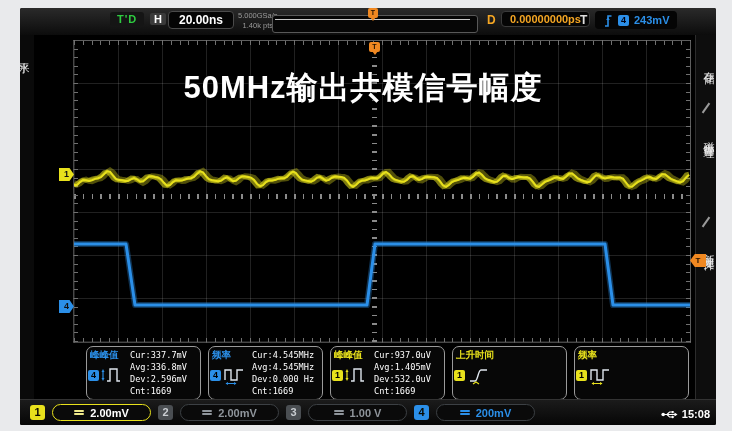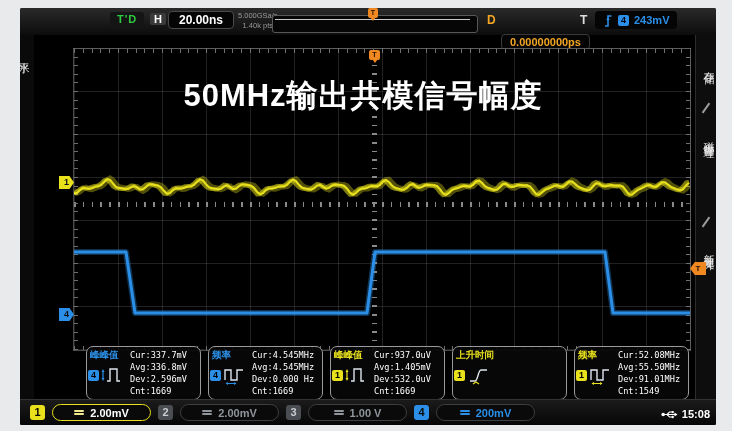--- a/index.html
+++ b/index.html
@@ -9,35 +9,35 @@
   
   .topbar{position:absolute;left:0;top:0;width:100%;height:27px;background:linear-gradient(#2a2a2a,#0c0c0c);display:flex;align-items:center;}
   .td-box{position:absolute;left:90px;top:4px;background:#151515;border-radius:3px;padding:1px 7px;font-size:11px;font-weight:bold;color:#2ecc40;letter-spacing:1px;}
   .h-box{position:absolute;left:130px;top:5px;background:#3a3a3a;border-radius:2px;padding:0 4px;font-size:11px;font-weight:bold;color:#fff;}
   .tb-box{position:absolute;left:148px;top:3px;background:#050505;border:1px solid #4a4a4a;border-radius:4px;padding:1px 10px;font-size:12px;font-weight:bold;color:#fff;}
   .samp{position:absolute;left:218px;top:3px;font-size:7.5px;line-height:10px;color:#9a9a9a;text-align:center;}
   .preview{position:absolute;left:252px;top:7px;width:204px;height:16px;background:#060606;border:1px solid #585858;border-radius:3px;}
   .pv-flag{position:absolute;left:348px;top:0px;width:10px;height:10px;background:#f08821;border-radius:2px;color:#201000;font-size:7px;font-weight:bold;text-align:center;line-height:10px;}
   .pv-flag:after{content:"";position:absolute;left:2px;top:9px;border-left:3px solid transparent;border-right:3px solid transparent;border-top:4px solid #f08821;}
   .d-label{position:absolute;left:467px;top:5px;color:#f5a623;font-size:12px;font-weight:bold;}
-  .d-box{position:absolute;left:481px;top:3px;background:#050505;border:1px solid #3a3a3a;border-radius:4px;padding:1px 8px;font-size:11px;font-weight:bold;color:#f5a623;margin-top:23px;}
+  .d-box{position:absolute;left:481px;top:3px;background:#050505;border:1px solid #3a3a3a;border-radius:4px;padding:1px 8px;font-size:11px;font-weight:bold;color:#f5a623;}
   .t-label{position:absolute;left:560px;top:5px;color:#ddd;font-size:12px;font-weight:bold;}
   .trig-box{position:absolute;left:575px;top:3px;background:#050505;border-radius:4px;padding:1px 8px;display:flex;align-items:center;gap:5px;height:16px;}
   .trig-val{color:#2b8fe8;font-size:11px;font-weight:bold;}
   .ch-mini-badge{width:11px;height:11px;background:#2b8fe8;color:#001;border-radius:2px;font-size:9px;font-weight:bold;text-align:center;line-height:11px;}
 
   
   .left-strip{position:absolute;left:0;top:27px;bottom:0;width:14px;background:#0a0a0a;}
   .left-label{position:absolute;left:-4px;top:18px;writing-mode:vertical-rl;color:#ddd;font-size:11px;letter-spacing:2px;}
   .right-strip{position:absolute;right:0;top:27px;bottom:0;width:20px;background:#0d0d0d;border-left:1px solid #2c2c2c;}
   .rmenu-item{position:absolute;left:0;width:20px;writing-mode:vertical-rl;color:#e8e8e8;font-size:11px;letter-spacing:2px;text-align:center;}
   .rmenu-sep{position:absolute;left:4px;width:12px;height:2px;background:#9a9a9a;transform:rotate(-55deg);}
 
   
-  .plot{position:absolute;left:53px;top:40px;width:616px;height:301px;background:#000;
+  .plot{position:absolute;left:53px;top:32px;width:616px;height:301px;background:#000;
         border:1px solid rgba(255,255,255,.28);
         background-image:
           repeating-linear-gradient(90deg, rgba(255,255,255,.13) 0 1px, transparent 1px 44px),
           repeating-linear-gradient(0deg, rgba(255,255,255,.13) 0 1px, transparent 1px 43px);}
   .ticks-h{position:absolute;left:0;width:100%;height:4px;background:repeating-linear-gradient(90deg,#707070 0 1px,transparent 1px 8.8px);}
   .ticks-h.mid{top:153px;height:5px;background:repeating-linear-gradient(90deg,#8a8a8a 0 1.5px,transparent 1.5px 8.8px);}
   .ticks-v{position:absolute;top:0;width:4px;height:100%;background:repeating-linear-gradient(0deg,#707070 0 1px,transparent 1px 8.6px);}
   .ticks-v.mid{left:298px;width:5px;background:repeating-linear-gradient(0deg,#8a8a8a 0 1.5px,transparent 1.5px 8.6px);}
   .plot-title{position:absolute;left:289px;top:26px;transform:translateX(-50%);white-space:nowrap;
         color:#fff;font-size:31px;font-weight:bold;letter-spacing:1px;text-shadow:0 0 3px rgba(0,0,0,.9);}
@@ -205,26 +205,20 @@
           <div class="meas-label" style="color: rgb(232, 225, 28);">频率</div>
           <div class="meas-icon">
             <div class="meas-badge" style="background: rgb(232, 225, 28);">1</div>
             <svg width="26" height="20">
               <path fill="none" stroke="#dfe6ee" stroke-width="1.4" d="M3,15 L3,5 L9,5 L9,15 L15,15 L15,5 L21,5"></path>
               <path d="M4,18.5 H14" stroke="#e8e11c" stroke-width="1.1" fill="none"></path>
               <path d="M6,17 L3.5,18.5 L6,20 Z" fill="#e8e11c"></path>
               <path d="M12,17 L14.5,18.5 L12,20 Z" fill="#e8e11c"></path>
             </svg>
           </div>
-          <div class="meas-vals">
-            <div>Cur:52.08MHz</div>
-            <div>Avg:55.50MHz</div>
-            <div>Dev:91.01MHz</div>
-            <div>Cnt:1549</div>
-          </div>
         </div>
       </div>
 
     <div class="chanbar" id="chanbar">
         <div class="ch-badge" style="background: rgb(232, 225, 28); color: rgb(10, 10, 0);">1</div>
         <div class="ch-box" style="background: rgb(10, 10, 10); border: 1.5px solid rgb(232, 225, 28); color: rgb(255, 255, 255);">
           <span class="dc-icon">
             <i style="background: rgb(239, 233, 138);"></i>
             <i style="background: rgb(239, 233, 138);"></i>
           </span>

